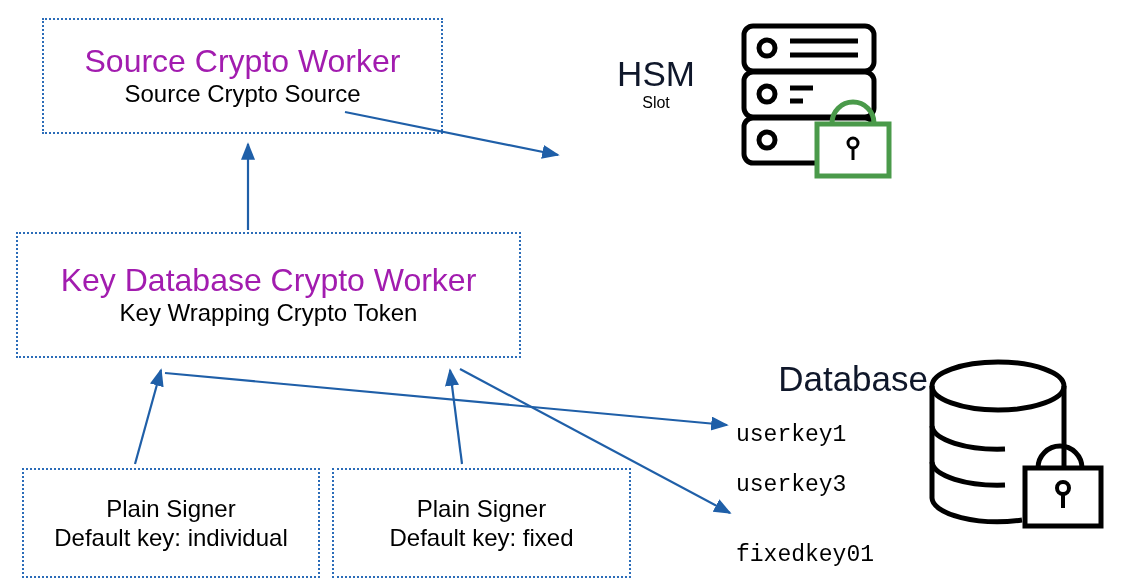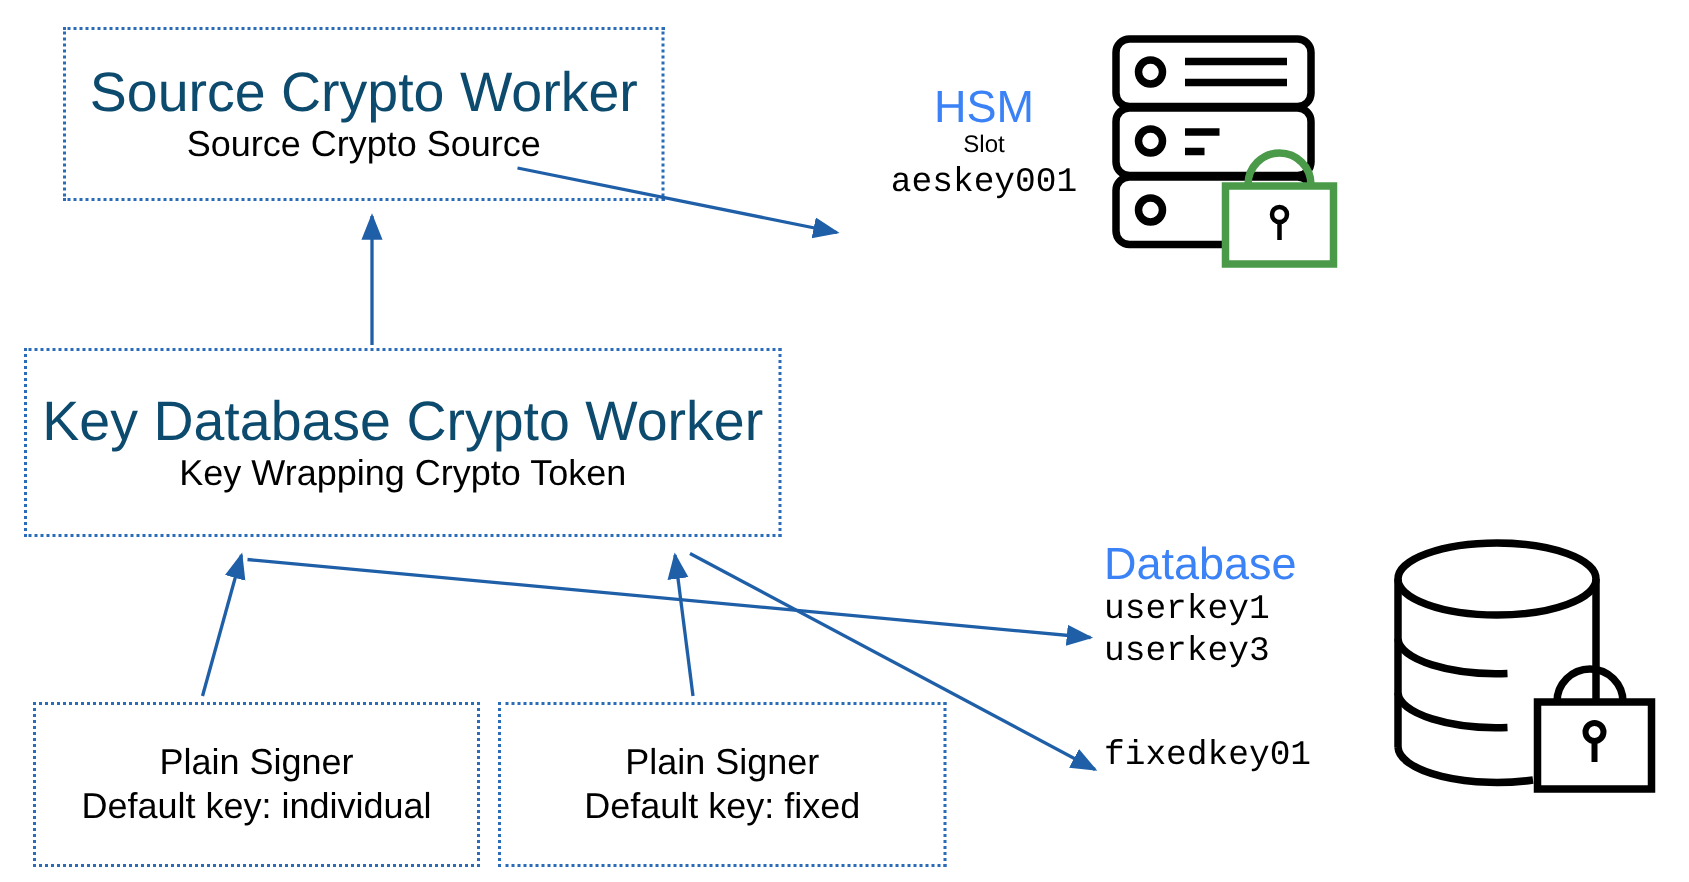--- a/index.html
+++ b/index.html
@@ -21,22 +21,22 @@
     position: absolute;
     box-sizing: border-box;
     border: 2px dotted #2b6cb8;
     background: transparent;
     display: flex;
     flex-direction: column;
     align-items: center;
     justify-content: center;
   }
   .box-title {
-    color: #0c4a6e;
-    font-size: 37px;
+    color: #a21caf;
+    font-size: 32px;
     line-height: 1.12;
     white-space: nowrap;
   }
   .box-sub {
     color: #000000;
     font-size: 24px;
     line-height: 1.18;
     white-space: nowrap;
   }
   .plain-line {
@@ -44,37 +44,38 @@
     font-size: 24px;
     line-height: 1.22;
     white-space: nowrap;
     text-align: right;
   }
   .label-group {
     position: absolute;
     text-align: center;
   }
   .lbl-head {
-    color: #3b82f6;
-    font-size: 30px;
+    color: #0f172a;
+    font-size: 35px;
     line-height: 1.1;
     white-space: nowrap;
   }
   .lbl-sub {
     color: #000000;
     font-size: 16px;
     line-height: 1.12;
     white-space: nowrap;
   }
   .mono {
     font-family: "Liberation Mono", "DejaVu Sans Mono", monospace;
     color: #000000;
     font-size: 23px;
     line-height: 1.2;
     white-space: nowrap;
+    margin-top: 23px;
   }
   svg.overlay {
     position: absolute;
     left: 0;
     top: 0;
     width: 1126px;
     height: 588px;
     pointer-events: none;
   }
   .icon-wrap {
@@ -102,25 +103,24 @@
   </div>
 
   <div class="box" style="left:332px; top:468px; width:299px; height:110px;">
     <div class="plain-line">Plain Signer</div>
     <div class="plain-line">Default key: fixed</div>
   </div>
 
   <div class="label-group" style="left:556px; top:55px; width:200px;">
     <div class="lbl-head">HSM</div>
     <div class="lbl-sub">Slot</div>
-    <div class="mono" style="margin-top:2px;">aeskey001</div>
   </div>
 
   <div class="label-group" style="left:736px; top:360px; width:210px; text-align:left;">
-    <div class="lbl-head" style="text-align:left; padding-right:18px;">Database</div>
+    <div class="lbl-head" style="text-align:right; padding-right:18px;">Database</div>
     <div class="mono">userkey1</div>
     <div class="mono">userkey3</div>
     <div class="mono" style="margin-top:42px;">fixedkey01</div>
   </div>
 
   <div class="icon-wrap" style="left:733px; top:20px; width:165px; height:160px;">
     <svg width="165" height="160" viewBox="0 0 165 160">
       <g fill="none" stroke="#000000" stroke-width="5">
         <rect x="11" y="6" rx="9" ry="9" width="130" height="45"></rect>
         <rect x="11" y="52" rx="9" ry="9" width="130" height="45"></rect>

